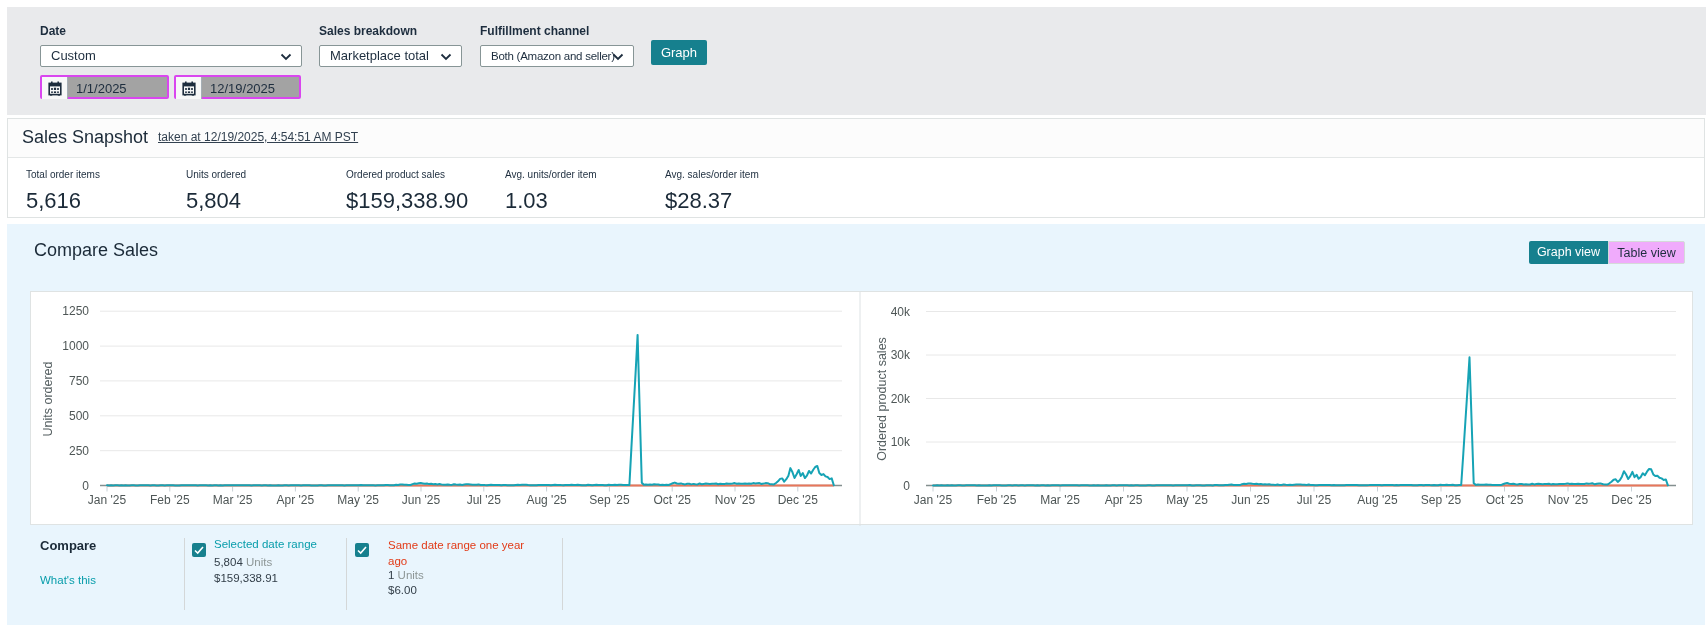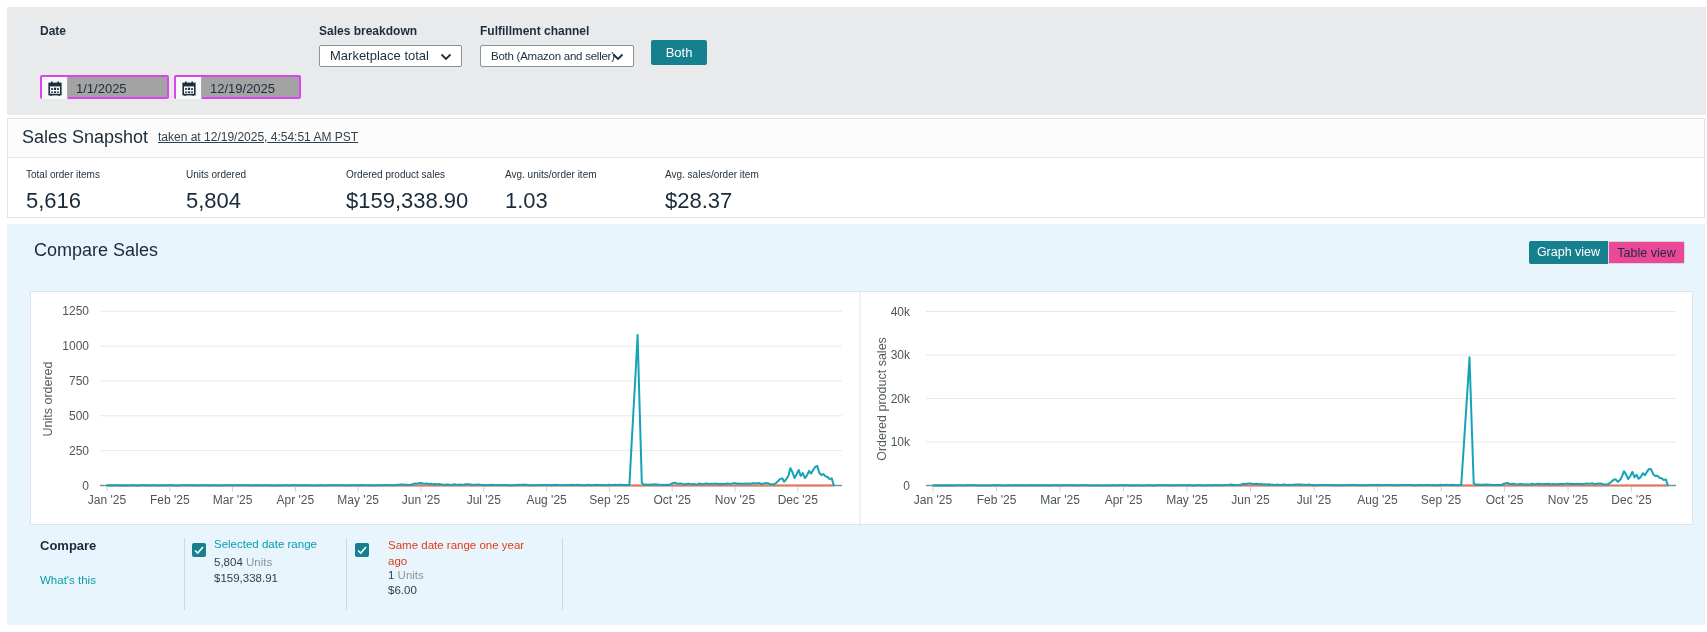--- a/index.html
+++ b/index.html
@@ -15,34 +15,37 @@
 .snaphead { position:absolute; left:0; top:0; width:100%; height:39px; background:#fcfcfc; border-bottom:1px solid #e4e7e7; }
 .snaptitle { position:absolute; left:14px; top:8px; font-size:18px; color:#1b2a38; }
 .takenat { position:absolute; left:150px; top:11px; font-size:12px; color:#324150;text-decoration:underline; }
 .stat { position:absolute; top:0; }
 .statlab { font-size:10px; color:#1d2d3e; }
 .statval { font-size:22px; color:#1b2a38; margin-top:8px; }
 .bluepanel { left:7px; top:224px; width:1698px; height:401px; background:#e9f5fd; }
 .cstitle { position:absolute; left:27px; top:16px; font-size:18px; color:#1b2a38; }
 .viewbtn { position:absolute; top:17px; height:23px; font-size:12.5px; text-align:center; line-height:23px; }
 .gview { left:1522px; width:79px; background:#16808e; color:#fff; border-radius:2px 0 0 2px; }
-.tview { left:1601px; width:77px; background:#ec4899; color:#1d2d3e; border:1px solid #d5d9d9; border-radius:0 2px 2px 0; }
+.tview { left:1601px; width:77px; background:#f0abfc; color:#1d2d3e; border:1px solid #d5d9d9; border-radius:0 2px 2px 0; }
 .chartpanel { position:absolute; left:23px; top:67px; width:1663px; height:234px; background:#fff; border:1px solid #dfe3e3; }
 .legend { position:absolute; left:0; top:301px; width:100%; }
 .cmp { position:absolute; left:33px; top:13px; font-size:13px; font-weight:bold; color:#1b2a38; }
 .whats { position:absolute; left:33px; top:36px; font-size:11.5px; color:#089dab;margin-top:13px; }
 .ldiv { position:absolute; top:13px; height:72px; width:1px; background:#d4d7d8; }
 .cbox { position:absolute; top:18px; width:14px; height:14px; background:#17808e; border-radius:2px; }
 .lt1 { position:absolute; font-size:11.5px; }
 .lsub { position:absolute; font-size:11.5px; color:#323e48; }
 .gray { color:#8d9696; }
 </style></head>
 <body>
 <div class="abs topbar">
   <div class="abs flabel" style="left:33px">Date</div>
+  <div class="sel" style="left:33px;width:262px">Custom<svg width="12" height="8" viewBox="0 0 12 8" style="position:absolute;right:9px;top:7px">
+        <path d="M1.5 1.5 L6 6 L10.5 1.5" fill="none" stroke="#1d2d3e" stroke-width="1.8"></path>
+      </svg></div>
   <div class="dinp" style="left:33px;width:129px">
       <div class="dadd"><svg width="14" height="15" viewBox="0 0 14 15">
           <g fill="#1d2d3e">
             <rect x="3" y="0.5" width="1.6" height="3.4"></rect>
             <rect x="9.4" y="0.5" width="1.6" height="3.4"></rect>
             <rect x="1.2" y="2.4" width="11.6" height="3"></rect>
             <rect x="3.2" y="7" width="1.6" height="2"></rect>
             <rect x="5.9" y="6.7" width="2.2" height="2.3"></rect>
             <rect x="9.2" y="7" width="1.6" height="2"></rect>
             <rect x="3.2" y="10.4" width="1.6" height="1.6"></rect>
@@ -75,21 +78,21 @@
       <div class="dtxt">12/19/2025</div>
     </div>
   <div class="abs flabel" style="left:312px">Sales breakdown</div>
   <div class="sel" style="left:312px;width:143px">Marketplace total<svg width="12" height="8" viewBox="0 0 12 8" style="position:absolute;right:9px;top:7px">
         <path d="M1.5 1.5 L6 6 L10.5 1.5" fill="none" stroke="#1d2d3e" stroke-width="1.8"></path>
       </svg></div>
   <div class="abs flabel" style="left:473px">Fulfillment channel</div>
   <div class="sel" style="left:473px;width:154px;font-size:11.5px;letter-spacing:-0.25px;white-space:nowrap">Both (Amazon and seller)<svg width="12" height="8" viewBox="0 0 12 8" style="position:absolute;right:9px;top:7px">
         <path d="M1.5 1.5 L6 6 L10.5 1.5" fill="none" stroke="#1d2d3e" stroke-width="1.8"></path>
       </svg></div>
-  <div class="abs apply">Both</div>
+  <div class="abs apply">Graph</div>
 </div>
 
 <div class="abs snap">
   <div class="snaphead">
     <div class="snaptitle">Sales Snapshot</div>
     <div class="takenat">taken at 12/19/2025, 4:54:51 AM PST</div>
   </div>
   <div class="stat" style="left:18px;top:50px">
       <div class="statlab">Total order items</div>
       <div class="statval">5,616</div>

